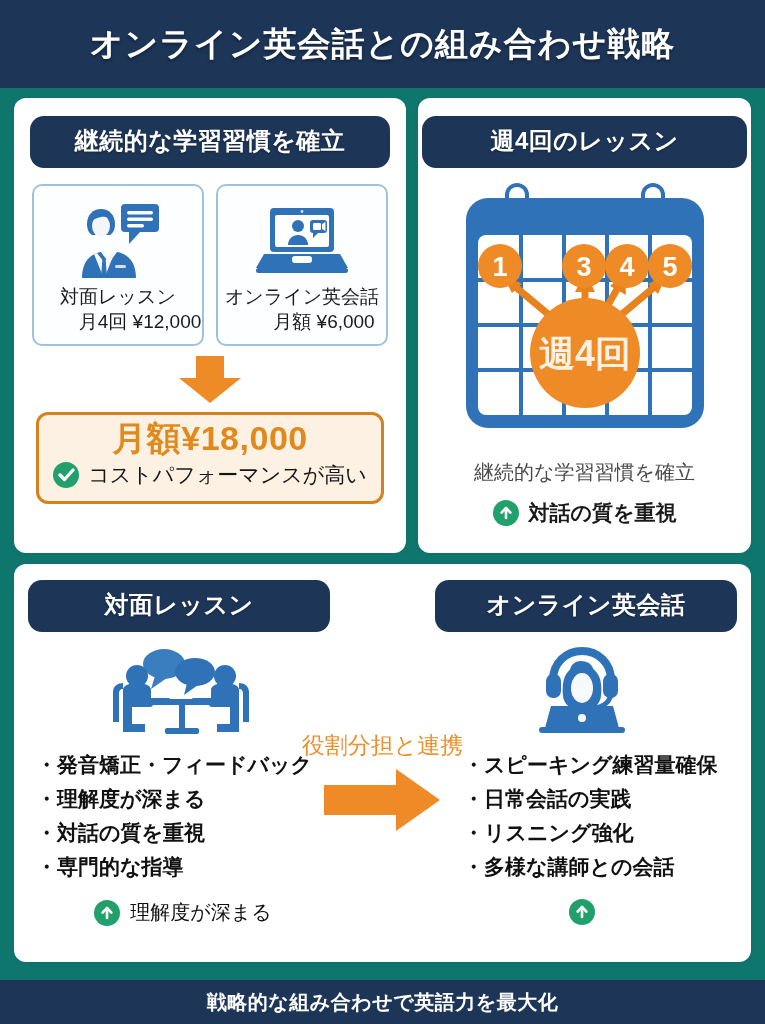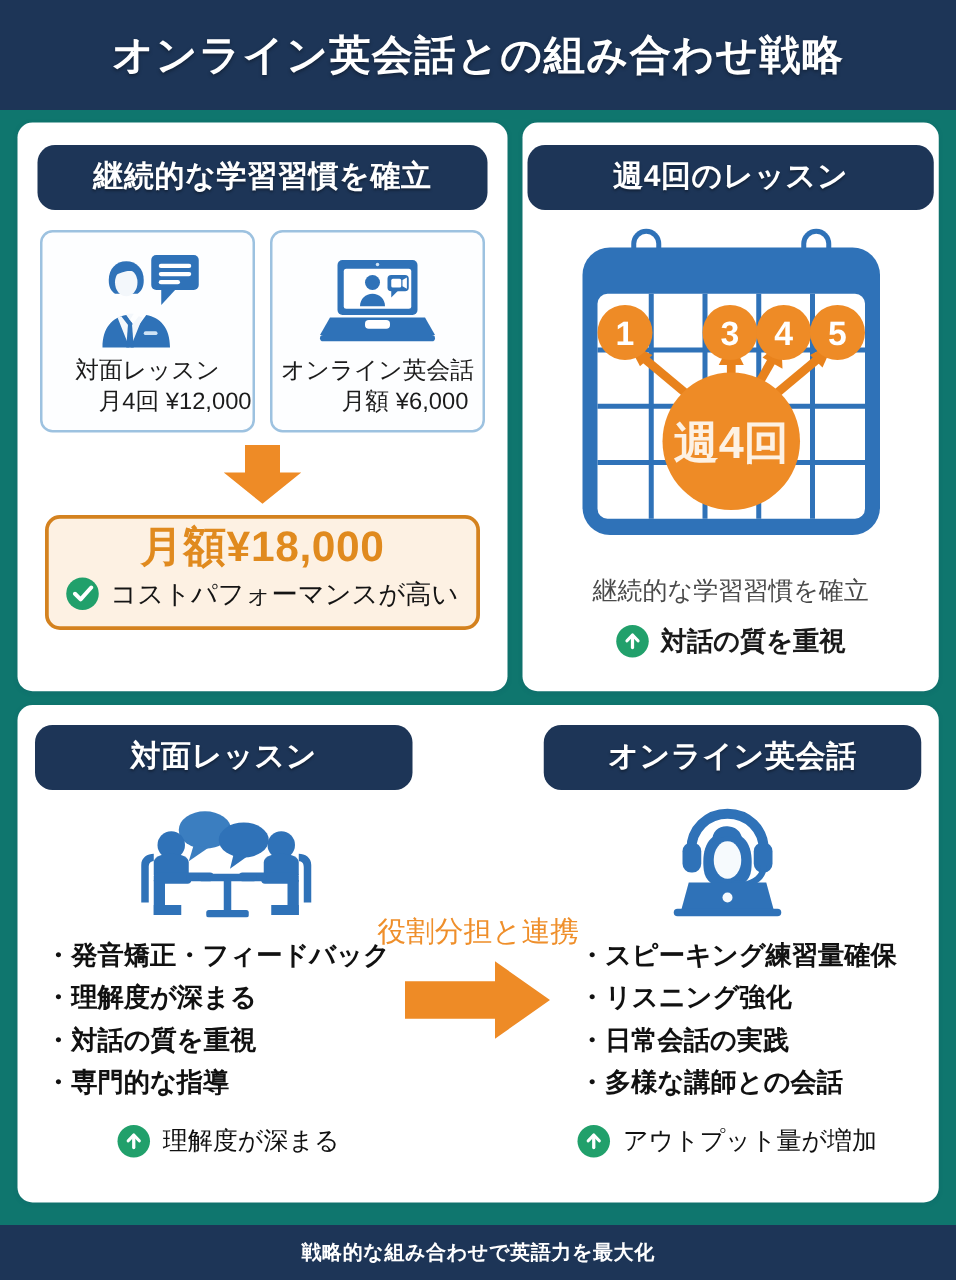--- a/index.html
+++ b/index.html
@@ -99,21 +99,21 @@
     -webkit-text-stroke: 4px #ffffff; paint-order: stroke fill;
     white-space: nowrap;
   }
   .connector-arrow { margin-top: 6px; display: flex; justify-content: center; }
 
   
   .footer {
     position: absolute; bottom: 0; left: 0; width: 765px; height: 44px;
     background: #1d3557; display: flex; align-items: center; justify-content: center;
   }
-  .footer .txt { color: #fff; font-size: 16px; font-weight: bold; letter-spacing: .5px; }
+  .footer .txt { color: #fff; font-size: 20px; font-weight: bold; letter-spacing: .5px; }
 </style>
 </head>
 <body>
 
 <div class="page">
 
   <div class="title-bar">
     <div class="title">オンライン英会話との組み合わせ戦略</div>
   </div>
 
@@ -348,33 +348,32 @@
             <path d="M30 88c0-14 10-22 25-22s25 8 25 22z" fill="#2f72b8"></path>
 
             <path d="M24 62h62l6 22H18z" fill="#2f72b8"></path>
             <circle cx="55" cy="74" r="4" fill="#f6fafd"></circle>
             <rect x="12" y="83" width="86" height="6" rx="3" fill="#2f72b8"></rect>
           </svg>
         </div>
 
         <ul class="bullets">
           <li>スピーキング練習量確保</li>
+          <li>日常会話の実践</li>
           <li>リスニング強化</li>
-          <li>日常会話の実践</li>
           <li>多様な講師との会話</li>
         </ul>
 
         <div class="col-benefit">
           <span class="badge-circle">
             <svg width="16" height="16" viewBox="0 0 16 16">
               <line x1="8" y1="13" x2="8" y2="3.5" stroke="#fff" stroke-width="2.6" stroke-linecap="round"></line>
               <polyline points="3.6,7.6 8,3 12.4,7.6" fill="none" stroke="#fff" stroke-width="2.6" stroke-linecap="round" stroke-linejoin="round"></polyline>
             </svg>
           </span>
-          <span class="txt">アウトプット量が増加</span>
         </div>
       </div>
 
     </div>
   </div>
 
   <div class="footer">
     <div class="txt">戦略的な組み合わせで英語力を最大化</div>
   </div>
 

